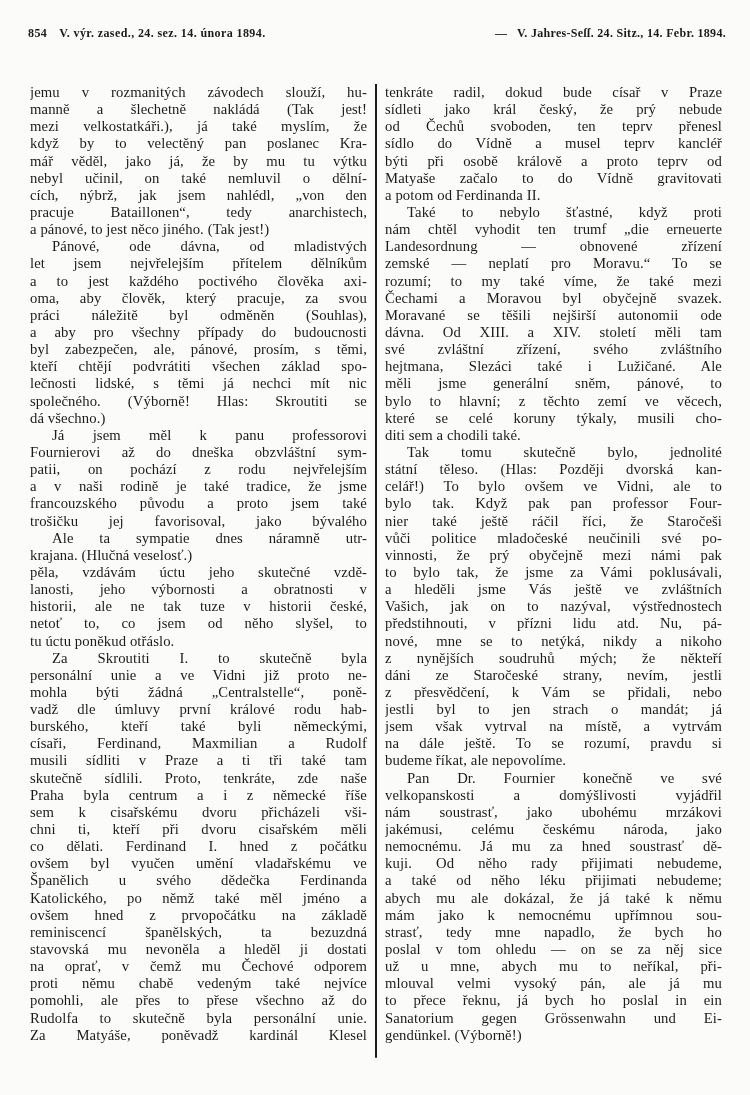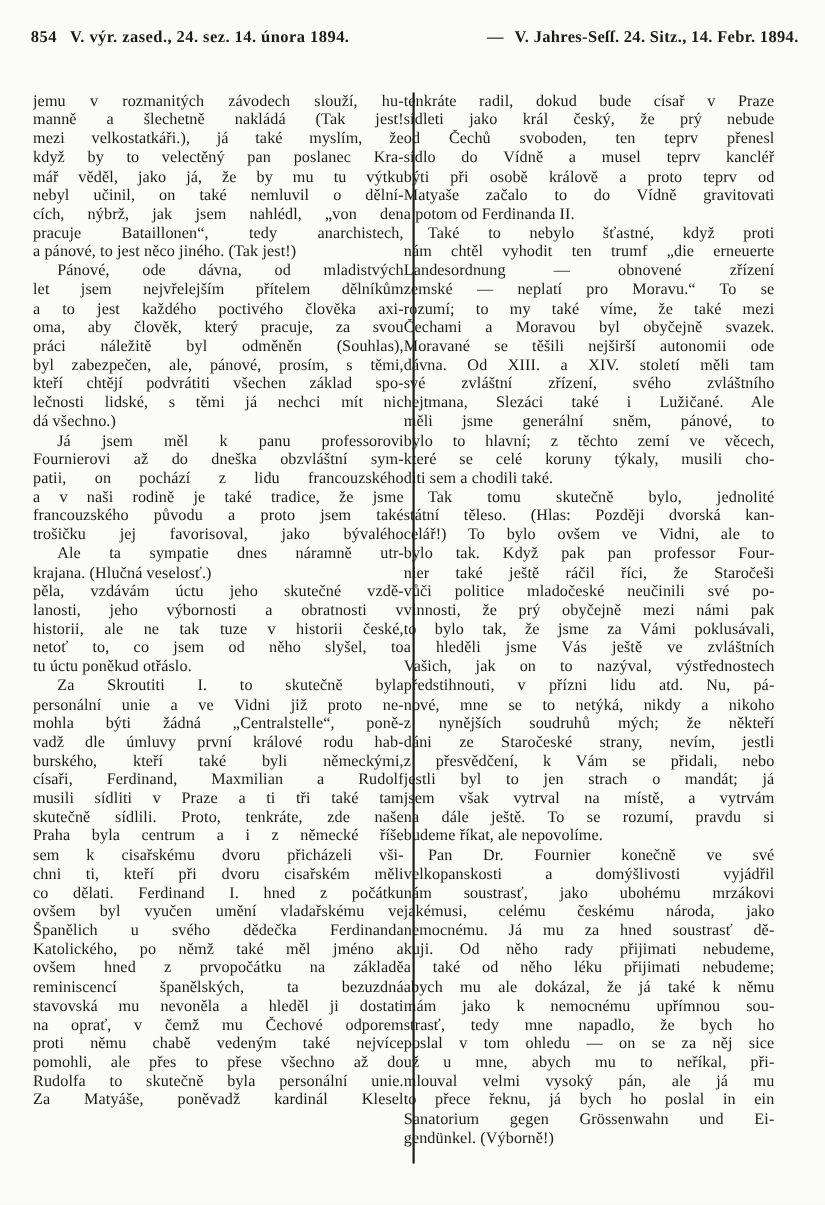--- a/index.html
+++ b/index.html
@@ -9,29 +9,29 @@
     width:750px; height:1095px;
     margin:0 auto;
     background:#fbfbf9;
     color:#1b1b1b;
     font-family:"Liberation Serif","DejaVu Serif",serif;
     overflow:hidden;
   }
   .header {
     position:absolute; top:26px; left:28px; right:24px;
     display:flex; justify-content:space-between; align-items:baseline;
-    font-size:15px; font-weight:bold; white-space:nowrap;
+    font-size:12px; font-weight:bold; white-space:nowrap;
   }
   .header .pageno { margin-right:12px; font-weight:600; }
   .header .hdr-left { flex:1 1 auto; font-weight:600; letter-spacing:0.4px; }
   .header .hdr-dash { padding:0 10px; font-weight:600; }
   .header .hdr-right { font-weight:700; letter-spacing:0.3px; }
   .columns {
     position:absolute; top:84px; left:30px; width:692px;
-    display:flex; 
+    display:flex; gap:18px;
   }
   .col { width:337px; }
   .line {
     font-size:14.7px; line-height:17.15px; height:17.15px;
     letter-spacing:0.1px;
     text-align:justify; text-align-last:justify;
     white-space:normal; overflow:hidden;
   }
   .line.end { text-align-last:left; }
   .line.indent { text-indent:22px; }
@@ -64,27 +64,29 @@
         <div class="line">mář věděl, jako já, že by mu tu výtku</div>
         <div class="line">nebyl učinil, on také nemluvil o dělní-</div>
         <div class="line">cích, nýbrž, jak jsem nahlédl, „von den</div>
         <div class="line">pracuje Bataillonen“, tedy anarchistech,</div>
         <div class="line end">a pánové, to jest něco jiného. (Tak jest!)</div>
         <div class="line indent">Pánové, ode dávna, od mladistvých</div>
         <div class="line">let jsem nejvřelejším přítelem dělníkům</div>
         <div class="line">a to jest každého poctivého člověka axi-</div>
         <div class="line">oma, aby člověk, který pracuje, za svou</div>
         <div class="line">práci náležitě byl odměněn (Souhlas),</div>
+        <div class="line">a aby pro všechny případy do budoucnosti</div>
         <div class="line">byl zabezpečen, ale, pánové, prosím, s těmi,</div>
         <div class="line">kteří chtějí podvrátiti všechen základ spo-</div>
         <div class="line">lečnosti lidské, s těmi já nechci mít nic</div>
+        <div class="line">společného. (Výborně! Hlas: Skroutiti se</div>
         <div class="line end">dá všechno.)</div>
         <div class="line indent">Já jsem měl k panu professorovi</div>
         <div class="line">Fournierovi až do dneška obzvláštní sym-</div>
-        <div class="line">patii, on pochází z lidu francouzského</div>
+        <div class="line">patii, on pochází z rodu nejvřelejším</div>
         <div class="line">a v naši rodině je také tradice, že jsme</div>
         <div class="line">francouzského původu a proto jsem také</div>
         <div class="line">trošičku jej favorisoval, jako bývalého</div>
         <div class="line indent">Ale ta sympatie dnes náramně utr-</div>
         <div class="line end">krajana. (Hlučná veselosť.)</div>
         <div class="line">pěla, vzdávám úctu jeho skutečné vzdě-</div>
         <div class="line">lanosti, jeho výbornosti a obratnosti v</div>
         <div class="line">historii, ale ne tak tuze v historii české,</div>
         <div class="line">netoť to, co jsem od něho slyšel, to</div>
         <div class="line end">tu úctu poněkud otřáslo.</div>

